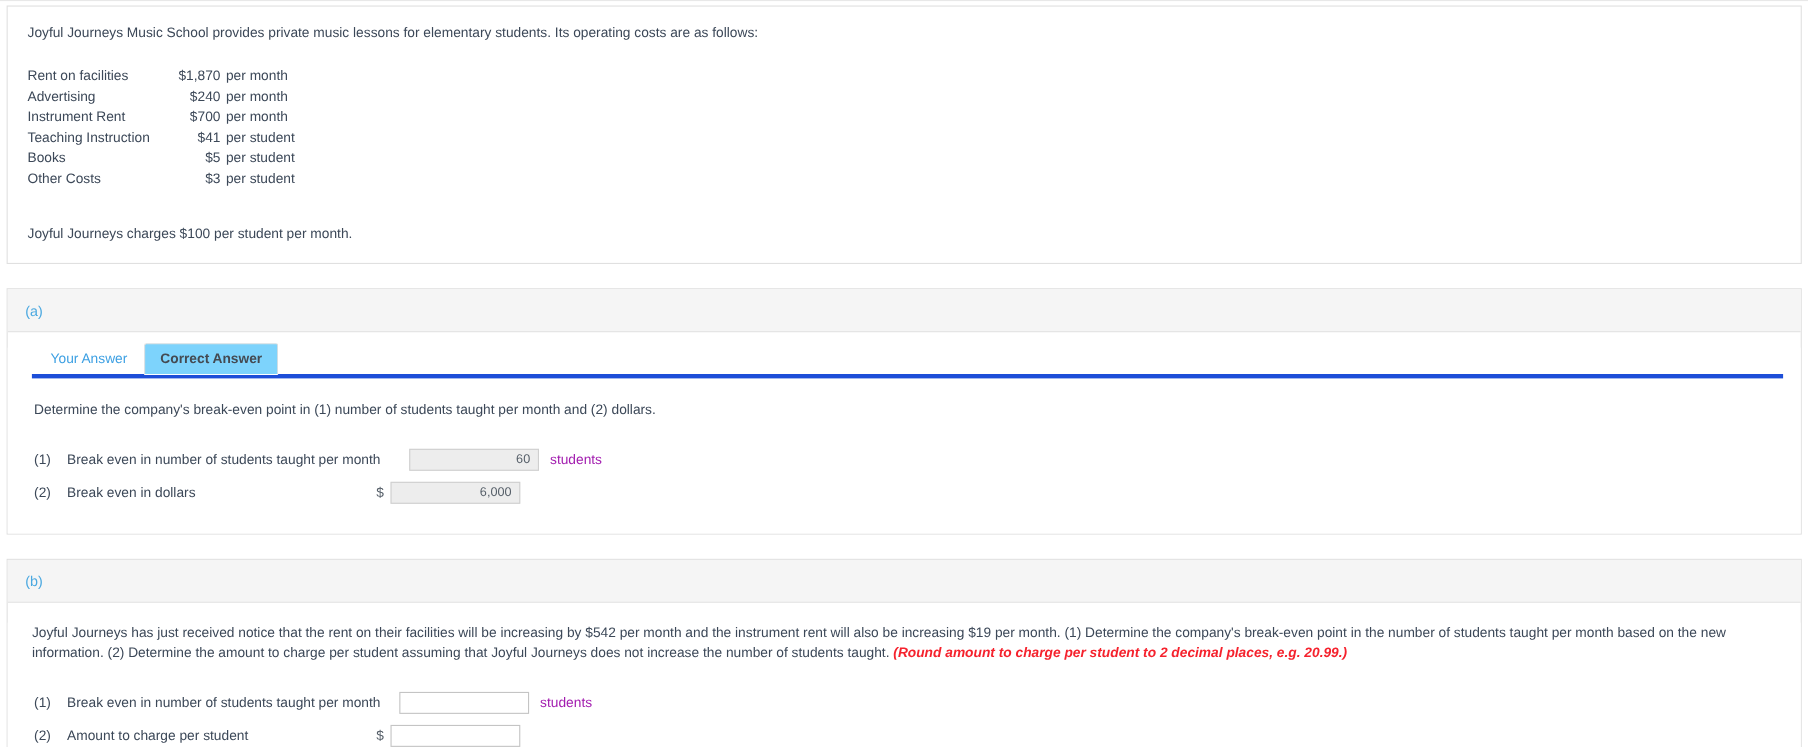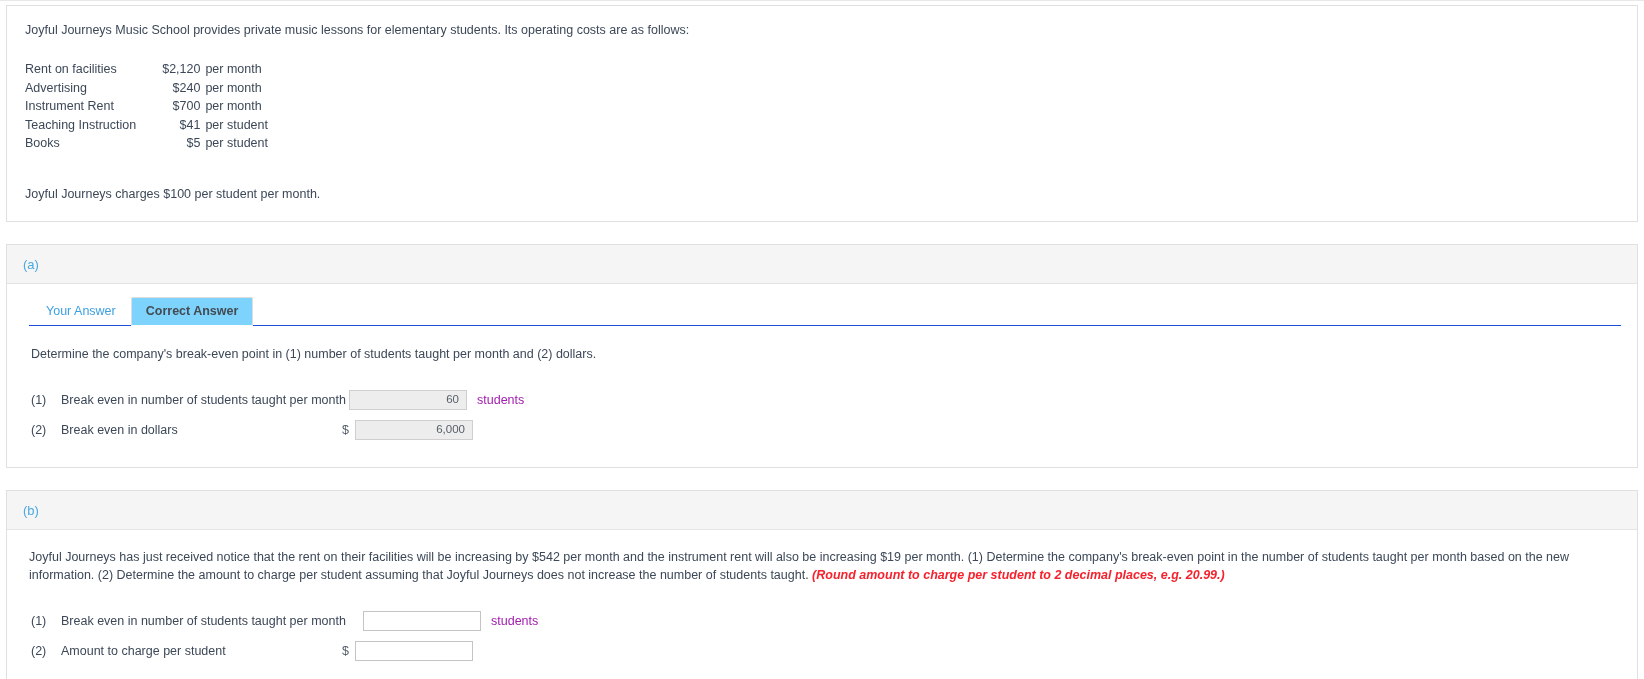--- a/index.html
+++ b/index.html
@@ -69,21 +69,21 @@
   .section-label {
     color: #4aa8e0;
     font-size: 13px;
   }
   .section-body { padding: 0 16px 22px 16px; background: #fff; }
 
   
   .tabs {
     display: flex;
     align-items: flex-end;
-    border-bottom: 1px solid #1d4ed8;
+    border-bottom: 4px solid #1d4ed8;
     margin: 14px 0 0 6px;
     height: 28px;
     padding-left: 2px;
   }
   .tab {
     font-size: 12.5px;
     padding: 6px 14px 6px 14px;
     line-height: 15px;
     position: relative;
     top: 1px;
@@ -181,41 +181,46 @@
 
   <div class="top-rule"></div>
 
   <div class="card intro-card">
     <div class="intro-line">Joyful Journeys Music School provides private music lessons for elementary students. Its operating costs are as follows:</div>
 
     <table class="cost-table">
       <tbody>
         <tr class="cost-row">
           <td class="cost-name">Rent on facilities</td>
-          <td class="cost-amt">$2,120</td>
+          <td class="cost-amt">$1,870</td>
           <td class="cost-unit">per month</td>
         </tr>
         <tr class="cost-row">
           <td class="cost-name">Advertising</td>
           <td class="cost-amt">$240</td>
           <td class="cost-unit">per month</td>
         </tr>
         <tr class="cost-row">
           <td class="cost-name">Instrument Rent</td>
           <td class="cost-amt">$700</td>
           <td class="cost-unit">per month</td>
         </tr>
         <tr class="cost-row">
           <td class="cost-name">Teaching Instruction</td>
           <td class="cost-amt">$41</td>
           <td class="cost-unit">per student</td>
         </tr>
         <tr class="cost-row">
           <td class="cost-name">Books</td>
           <td class="cost-amt">$5</td>
+          <td class="cost-unit">per student</td>
+        </tr>
+        <tr class="cost-row">
+          <td class="cost-name">Other Costs</td>
+          <td class="cost-amt">$3</td>
           <td class="cost-unit">per student</td>
         </tr>
       </tbody>
     </table>
 
     <div class="intro-line intro-footer">Joyful Journeys charges $100 per student per month.</div>
   </div>
 
   <div class="section">
     <div class="section-header">
@@ -228,21 +233,21 @@
         <div class="tab active">Correct Answer</div>
       </div>
 
       <div class="prompt">Determine the company's break-even point in (1) number of students taught per month and (2) dollars.</div>
 
       <div class="answers">
 
         <div class="ans-row">
           <span class="ans-num">(1)</span>
           <span class="ans-label">Break even in number of students taught per month</span>
-          <span class="field-slot" style="left:304px;">
+          <span class="field-slot" style="left:327px;">
             <span class="dollar"></span>
             <input class="field disabled" type="text" readonly="" disabled="" value="60" style="">
             <span class="unit">students</span>
           </span>
         </div>
 
         <div class="ans-row">
           <span class="ans-num">(2)</span>
           <span class="ans-label">Break even in dollars</span>
           <span class="field-slot" style="left:310px;">

